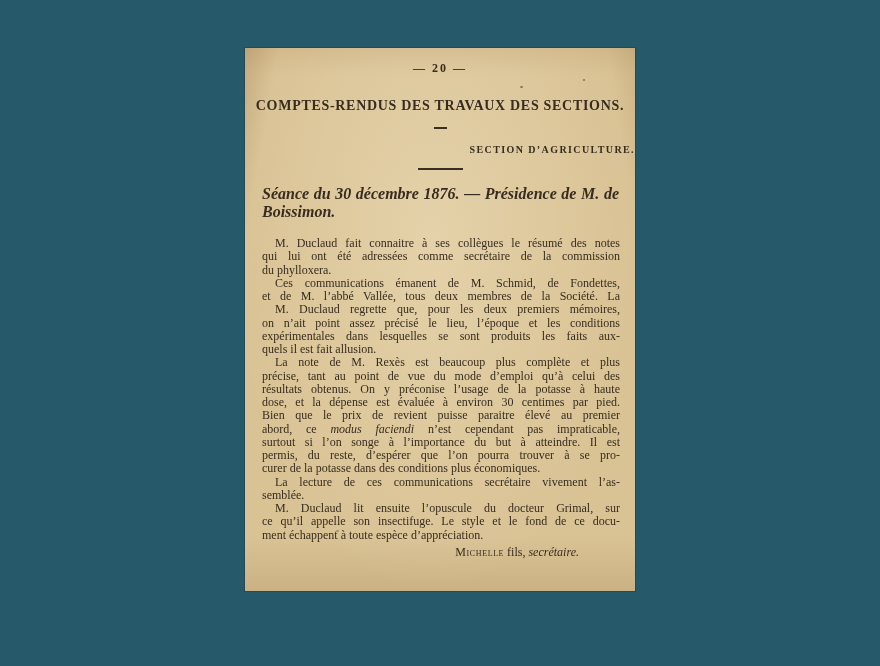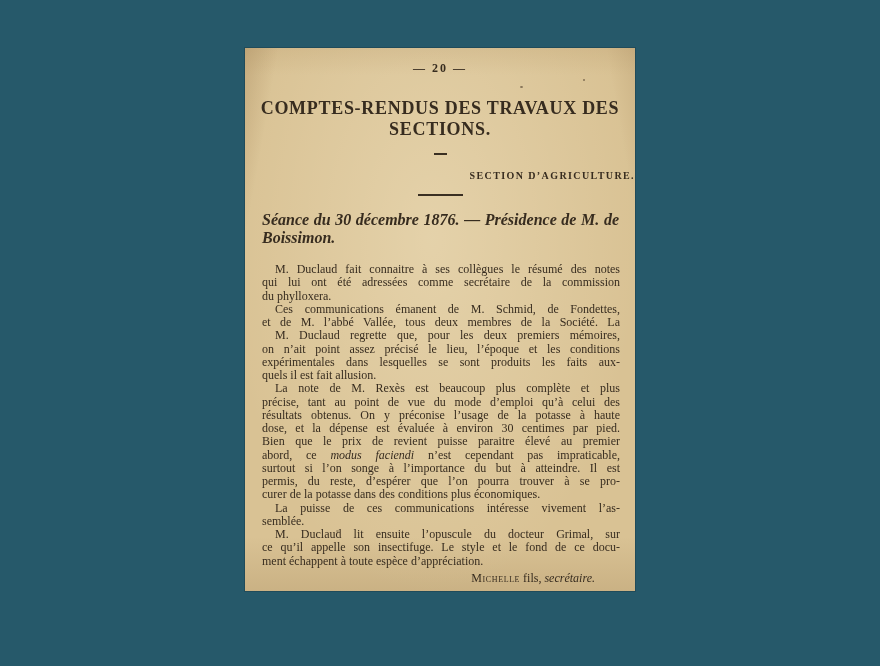--- a/index.html
+++ b/index.html
@@ -35,21 +35,21 @@
     margin-top: 13px;
     text-align: center;
     font-weight: bold;
     font-size: 12px;
     letter-spacing: 2px;
   }
   .main-title {
     margin-top: 22px;
     text-align: center;
     font-weight: bold;
-    font-size: 18px;
+    font-size: 14px;
     letter-spacing: 0.7px;
   }
   .dash-rule {
     width: 13px;
     height: 0;
     border-top: 2px solid #3a2f22;
     margin: 13px auto 0 auto;
   }
   .section-heading {
     margin-top: 15px;
@@ -84,21 +84,21 @@
     text-align-last: justify;
   }
   .line.indent {
     text-indent: 13px;
   }
   .it {
     font-style: italic;
   }
   .signature-line {
     margin-top: 3px;
-    padding-right: 40px;
+    padding-right: 56px;
     text-align: right;
     font-size: 12px;
   }
   .sig-name {
     font-variant: small-caps;
     letter-spacing: 0.6px;
   }
   .sig-role {
     font-style: italic;
   }
@@ -141,21 +141,21 @@
         <div class="line"><span>quels il est fait allusion.</span></div>
         <div class="line indent jl"><span>La note de M. Rexès est beaucoup plus complète et plus</span></div>
         <div class="line jl"><span>précise, tant au point de vue du mode d’emploi qu’à celui des</span></div>
         <div class="line jl"><span>résultats obtenus. On y préconise l’usage de la potasse à haute</span></div>
         <div class="line jl"><span>dose, et la dépense est évaluée à environ 30 centimes par pied.</span></div>
         <div class="line jl"><span>Bien que le prix de revient puisse paraitre élevé au premier</span></div>
         <div class="line jl"><span>abord, ce </span><span class="it">modus faciendi</span><span> n’est cependant pas impraticable,</span></div>
         <div class="line jl"><span>surtout si l’on songe à l’importance du but à atteindre. Il est</span></div>
         <div class="line jl"><span>permis, du reste, d’espérer que l’on pourra trouver à se pro-</span></div>
         <div class="line"><span>curer de la potasse dans des conditions plus économiques.</span></div>
-        <div class="line indent jl"><span>La puisse de ces communications intéresse vivement l’as-</span></div>
+        <div class="line indent jl"><span>La lecture de ces communications secrétaire vivement l’as-</span></div>
         <div class="line"><span>semblée.</span></div>
         <div class="line indent jl"><span>M. Duclaud lit ensuite l’opuscule du docteur Grimal, sur</span></div>
         <div class="line jl"><span>ce qu’il appelle son insectifuge. Le style et le fond de ce docu-</span></div>
         <div class="line"><span>ment échappent à toute espèce d’appréciation.</span></div>
       </div>
 
     <div class="signature-line">
       <span class="sig-name">Michelle</span><span> fils, </span><span class="sig-role">secrétaire.</span>
     </div>
 

